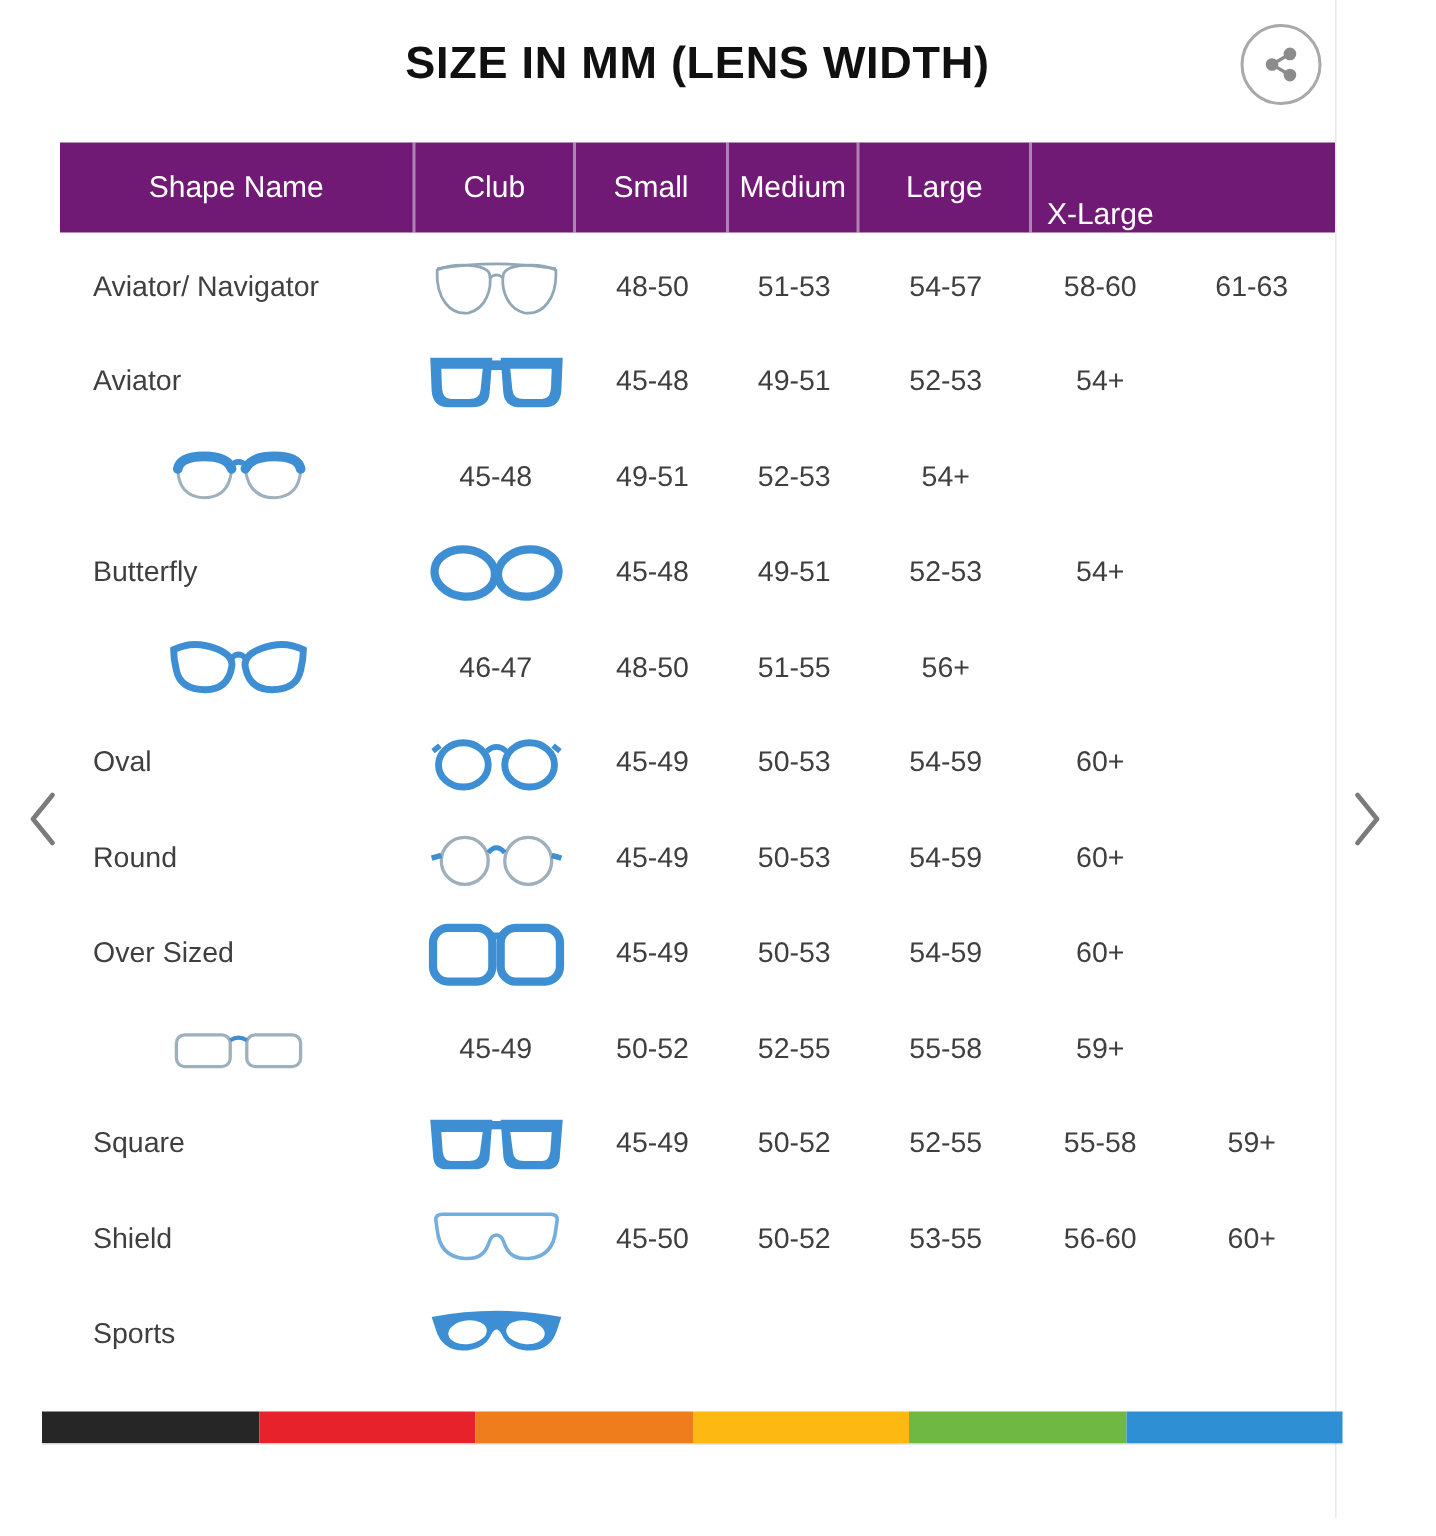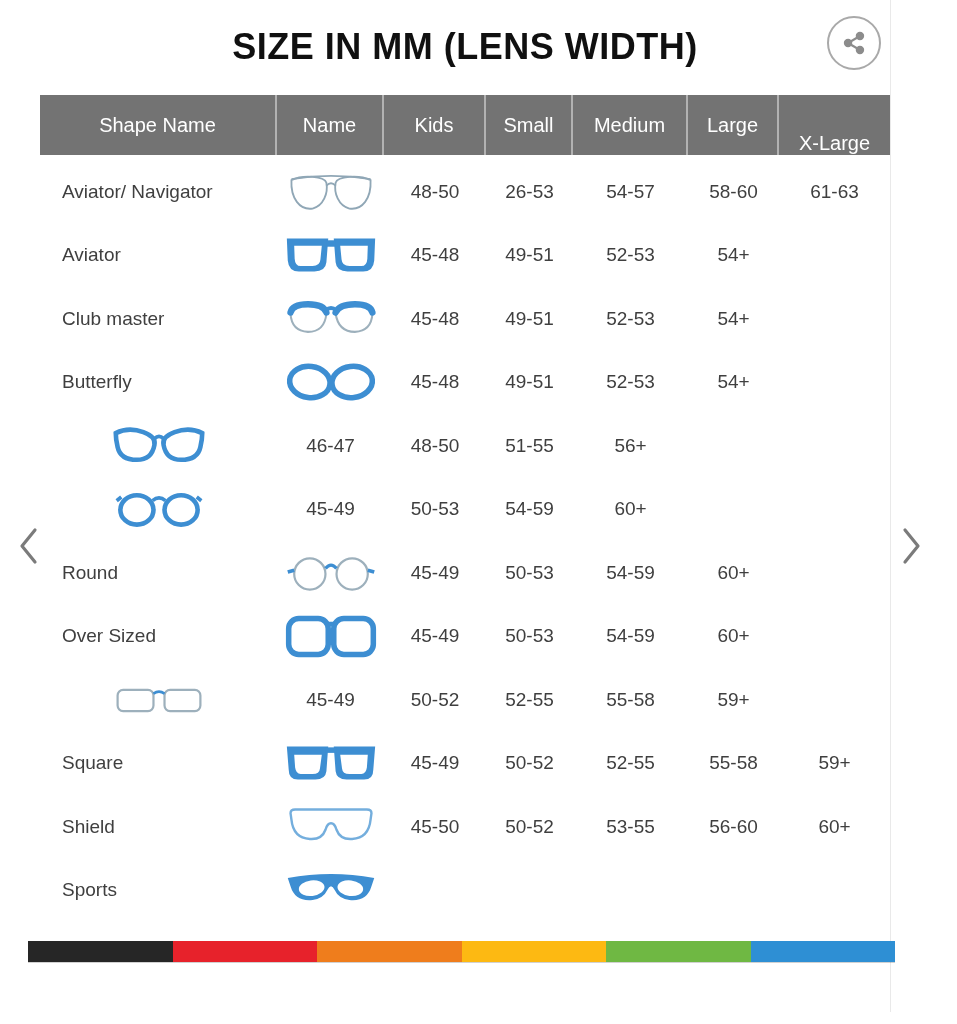--- a/index.html
+++ b/index.html
@@ -1,26 +1,26 @@
 <!DOCTYPE html>
 <html><head>
 <meta charset="utf-8">
 <style>
   html,body{margin:0;padding:0;background:#fff;}
   .stage{position:relative;width:957px;height:1024px;background:#ffffff;overflow:hidden;
          font-family:"Liberation Sans","DejaVu Sans",sans-serif;}
   .carousel-edge{position:absolute;left:890px;top:0;width:1px;height:1012px;background:#e9e9e9;}
   .page-title{position:absolute;left:40px;top:26px;width:850px;text-align:center;
-              font-size:36px;font-weight:bold;color:#101010;letter-spacing:.5px;}
+              font-size:30px;font-weight:bold;color:#101010;letter-spacing:.5px;}
   .share-btn{position:absolute;left:827px;top:16px;width:54px;height:54px;border-radius:50%;
              border:2px solid #a9a9a9;background:#fff;display:flex;align-items:center;justify-content:center;
              box-sizing:border-box;cursor:pointer;}
   .table{position:absolute;left:40px;top:95px;width:850px;}
   .grid-row{display:grid;grid-template-columns:237px 107px 102px 87px 115px 91px 111px;}
-  .thead{height:60px;background:#737373;}
+  .thead{height:60px;background:#701a75;}
   .thead .hcell{display:flex;align-items:center;justify-content:center;color:#ffffff;
                 font-size:20px;border-right:2px solid rgba(255,255,255,.45);box-sizing:border-box;}
   .thead .hcell:last-child{border-right:none;margin-top:37px;}
   .tbody{margin-top:5px;}
   .trow{height:63.5px;align-items:center;}
   .cell{display:flex;align-items:center;justify-content:center;font-size:19px;color:#3f3f3f;}
   .cell.name{justify-content:flex-start;padding-left:22px;box-sizing:border-box;}
   .cell.note{grid-column:3/8;justify-content:center;}
   .gicon{width:92px;height:48px;display:block;}
   .nav-arrow{position:absolute;top:520px;width:34px;height:52px;background:none;border:none;
@@ -47,22 +47,21 @@
         <circle cx="6.5" cy="12" r="2.9"></circle>
         <circle cx="17.5" cy="5.5" r="2.9"></circle>
         <circle cx="17.5" cy="18.5" r="2.9"></circle>
       </g>
     </svg>
   </button>
 
   <div class="table">
     <div class="grid-row thead">
       <div class="hcell">Shape Name</div>
-      <div class="hcell">Name</div>
-      <div class="hcell">Kids</div>
+      <div class="hcell">Club</div>
       <div class="hcell">Small</div>
       <div class="hcell">Medium</div>
       <div class="hcell">Large</div>
       <div class="hcell">X-Large</div>
     </div>
 
     <div class="tbody">
 
       <div class="grid-row trow">
         <div class="cell name">Aviator/ Navigator</div>
@@ -70,21 +69,21 @@
           <svg class="gicon" viewBox="0 0 100 52">
             <g fill="none" stroke="#90a7b6" stroke-width="2">
               <path d="M7 13 C20 7 43 9 45 16 C47 27 42 41 30 44 C16 46 6 33 7 13 Z"></path>
               <path d="M93 13 C80 7 57 9 55 16 C53 27 58 41 70 44 C84 46 94 33 93 13 Z"></path>
               <path d="M7 12 Q50 5 93 12"></path>
                 <path d="M45 19 Q50 14 55 19"></path>
             </g>
           </svg>
         </div>
         <div class="cell">48-50</div>
-        <div class="cell">26-53</div>
+        <div class="cell">51-53</div>
         <div class="cell">54-57</div>
         <div class="cell">58-60</div>
         <div class="cell">61-63</div>
       </div>
 
       <div class="grid-row trow">
         <div class="cell name">Aviator</div>
         <div class="cell">
           <svg class="gicon" viewBox="0 0 100 52">
             <g fill="#3d8ed2">
@@ -95,21 +94,20 @@
           </svg>
         </div>
         <div class="cell">45-48</div>
         <div class="cell">49-51</div>
         <div class="cell">52-53</div>
         <div class="cell">54+</div>
         <div class="cell"></div>
       </div>
 
       <div class="grid-row trow">
-        <div class="cell name">Club master</div>
         <div class="cell">
           <svg class="gicon" viewBox="0 0 100 52">
             <path d="M6 20 Q7 39 25 40 Q43 40 45 20" fill="none" stroke="#9db0bc" stroke-width="2.2"></path>
             <path d="M95 20 Q94 39 76 40 Q58 40 55 20" fill="none" stroke="#9db0bc" stroke-width="2.2"></path>
             <path d="M6 19 Q8 10 25 10 Q42 10 45 19" fill="none" stroke="#3d8ed2" stroke-width="7" stroke-linecap="round"></path>
             <path d="M95 19 Q93 10 76 10 Q59 10 55 19" fill="none" stroke="#3d8ed2" stroke-width="7" stroke-linecap="round"></path>
             <path d="M44 17 Q50 11 56 17" fill="none" stroke="#3d8ed2" stroke-width="4"></path>
           </svg>
         </div>
         <div class="cell">45-48</div>
@@ -143,20 +141,21 @@
           </svg>
         </div>
         <div class="cell">46-47</div>
         <div class="cell">48-50</div>
         <div class="cell">51-55</div>
         <div class="cell">56+</div>
         <div class="cell"></div>
       </div>
 
       <div class="grid-row trow">
+        <div class="cell name">Oval</div>
         <div class="cell">
           <svg class="gicon" viewBox="0 0 100 52">
             <ellipse cx="26" cy="27" rx="18" ry="16" fill="none" stroke="#3d8ed2" stroke-width="5"></ellipse>
             <ellipse cx="74" cy="27" rx="18" ry="16" fill="none" stroke="#3d8ed2" stroke-width="5"></ellipse>
             <path d="M43 17 Q50 11 57 17" fill="none" stroke="#3d8ed2" stroke-width="4"></path>
             <path d="M4 17 L9 13 M96 17 L91 13" stroke="#3d8ed2" stroke-width="4"></path>
           </svg>
         </div>
         <div class="cell">45-49</div>
         <div class="cell">50-53</div>

